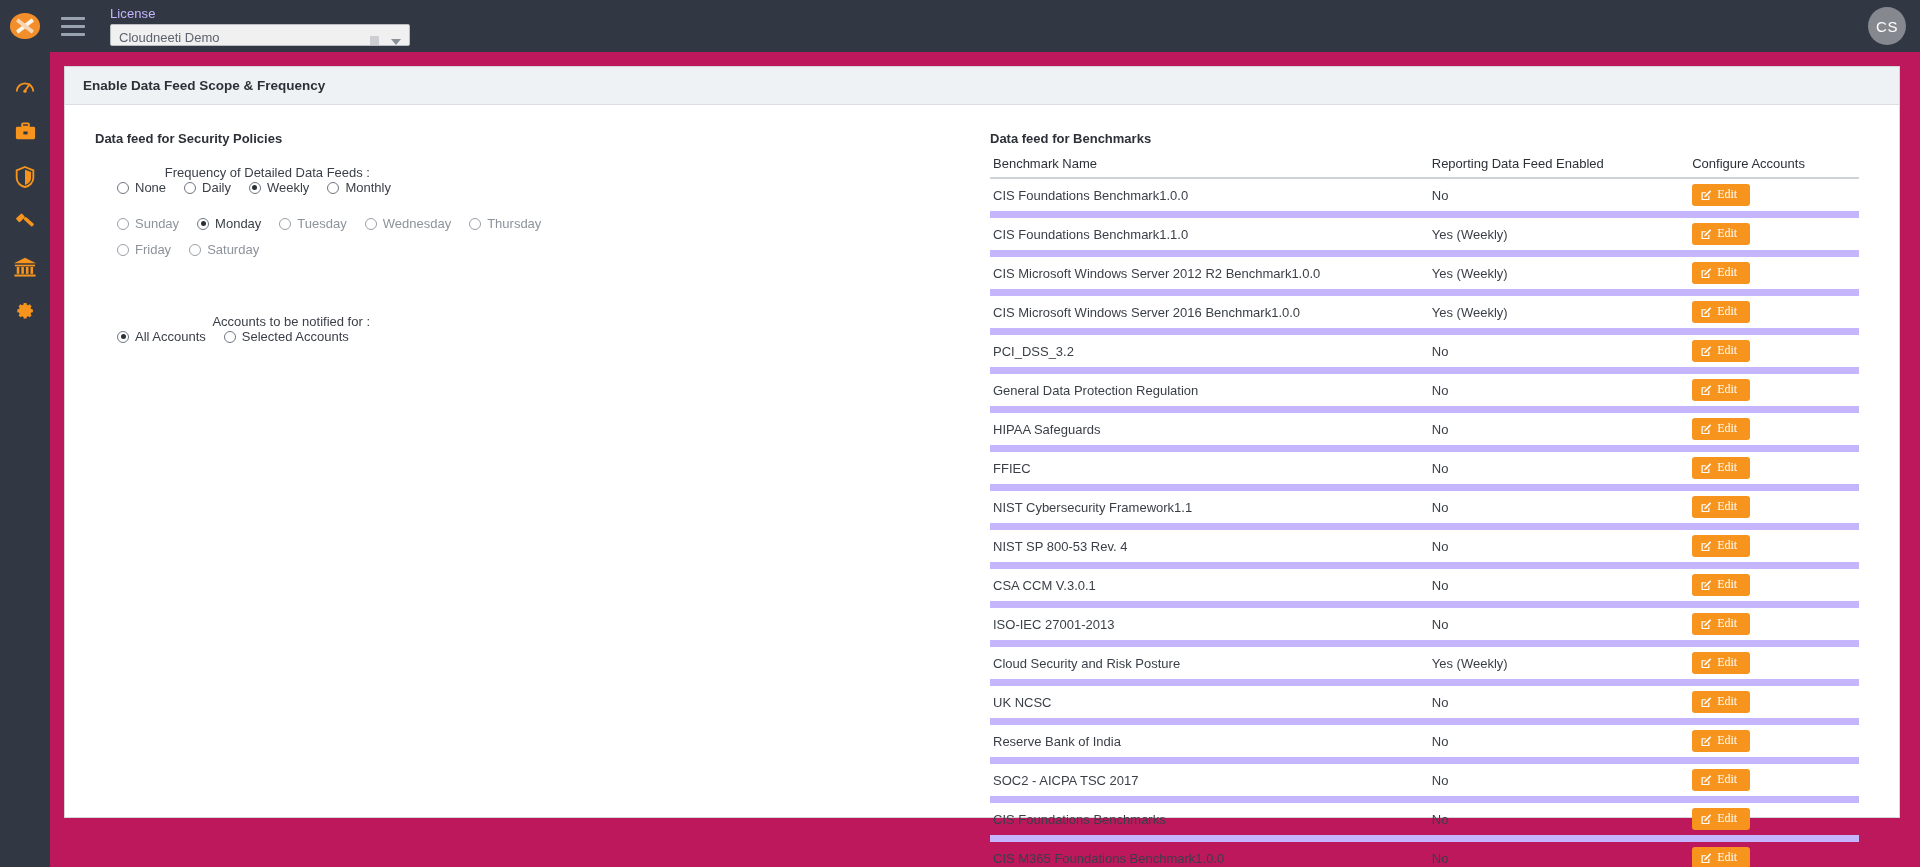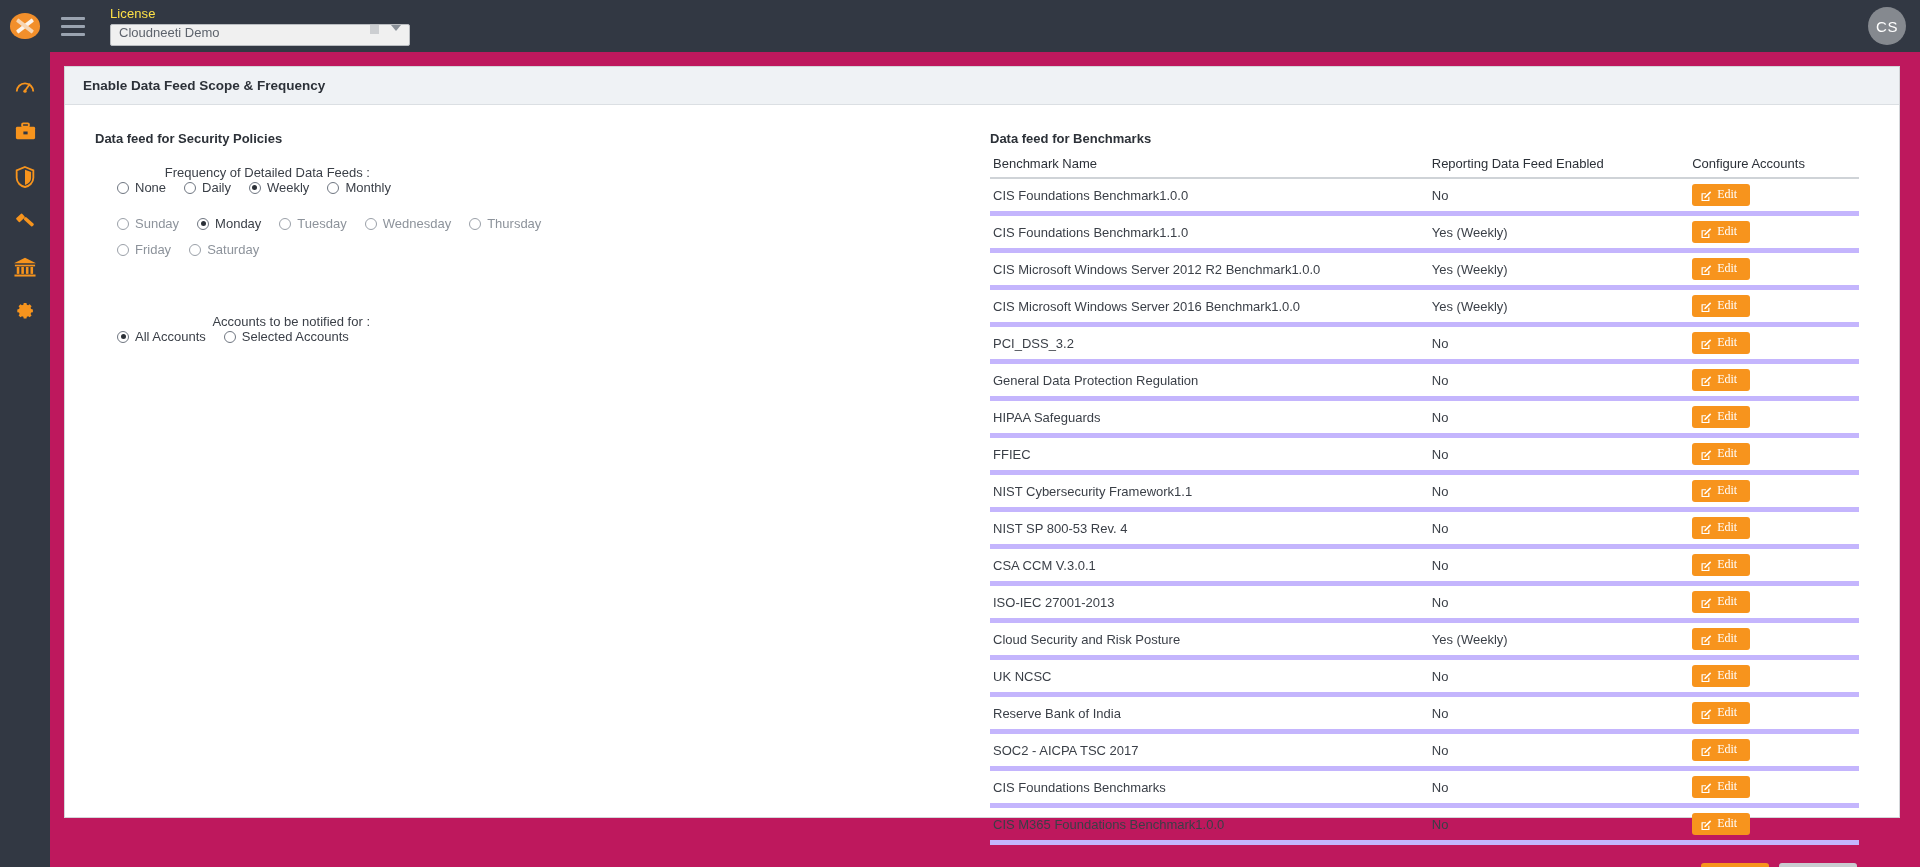--- a/index.html
+++ b/index.html
@@ -42,29 +42,29 @@
     display: flex; flex-direction: column; justify-content: center;
     align-items: center; gap: 5px; cursor: pointer;
   }
   #hamburger span {
     display: block; width: 24px; height: 3px;
     background: #9aa3b0; border-radius: 1px;
   }
 
   #license-block { margin-left: 14px; position: relative; }
   #license-label {
-    color: #fde047; font-size: 13px; line-height: 15px;
+    color: #c4b5fd; font-size: 13px; line-height: 15px;
     margin-bottom: 3px; letter-spacing: .1px;
   }
   #license-select {
     width: 300px; height: 22px;
     background: #f0f0f0;
     border: 1px solid #b9bcc0;
     border-radius: 2px;
-    display: flex; align-items: flex-start;
+    display: flex; align-items: flex-end;
     padding: 0 4px 0 8px;
     cursor: pointer;
   }
   #license-value {
     flex: 1; font-size: 13px; color: #5d636c;
     white-space: nowrap; overflow: hidden;
   }
   .sel-clear {
     width: 9px; height: 9px; background: #ccced1; margin-right: 12px;
   }
@@ -161,33 +161,33 @@
   
   #bm-title { font-size: 13px; font-weight: bold; color: #2c3138; margin-bottom: 10px; }
   table#bm-table { width: 100%; border-collapse: collapse; }
   table#bm-table th {
     text-align: left; font-size: 13px; font-weight: normal; color: #2c3138;
     padding: 0 0 6px 3px; border-bottom: 2px solid #cfd3d7;
   }
   table#bm-table td {
     font-size: 13px; color: #3a3f47;
     padding: 5px 0 5px 3px;
-    border-bottom: 5px solid #c4b5fd;
+    border-bottom: 7px solid #c4b5fd;
     height: 29px;
   }
   .col-name { width: 455px; }
   .col-status { width: 270px; }
   .col-actions { width: 175px; }
   th.col-actions, td.col-actions { padding-left: 12px; }
 
   .edit-btn {
     background: #f7941d; border: none; border-radius: 3px;
     color: #ffffff; font-size: 12px;
     padding: 3px 11px 4px 8px;
-    display: inline-flex; align-items: flex-end; gap: 5px;
+    display: inline-flex; align-items: center; gap: 5px;
     cursor: pointer; font-family: "Liberation Serif", serif;
     min-width: 58px;
   }
   .edit-btn svg { display:block; }
 
   #action-bar {
     display: flex; justify-content: flex-end; gap: 10px;
     margin-top: 18px; padding-right: 2px;
   }
   .btn {

